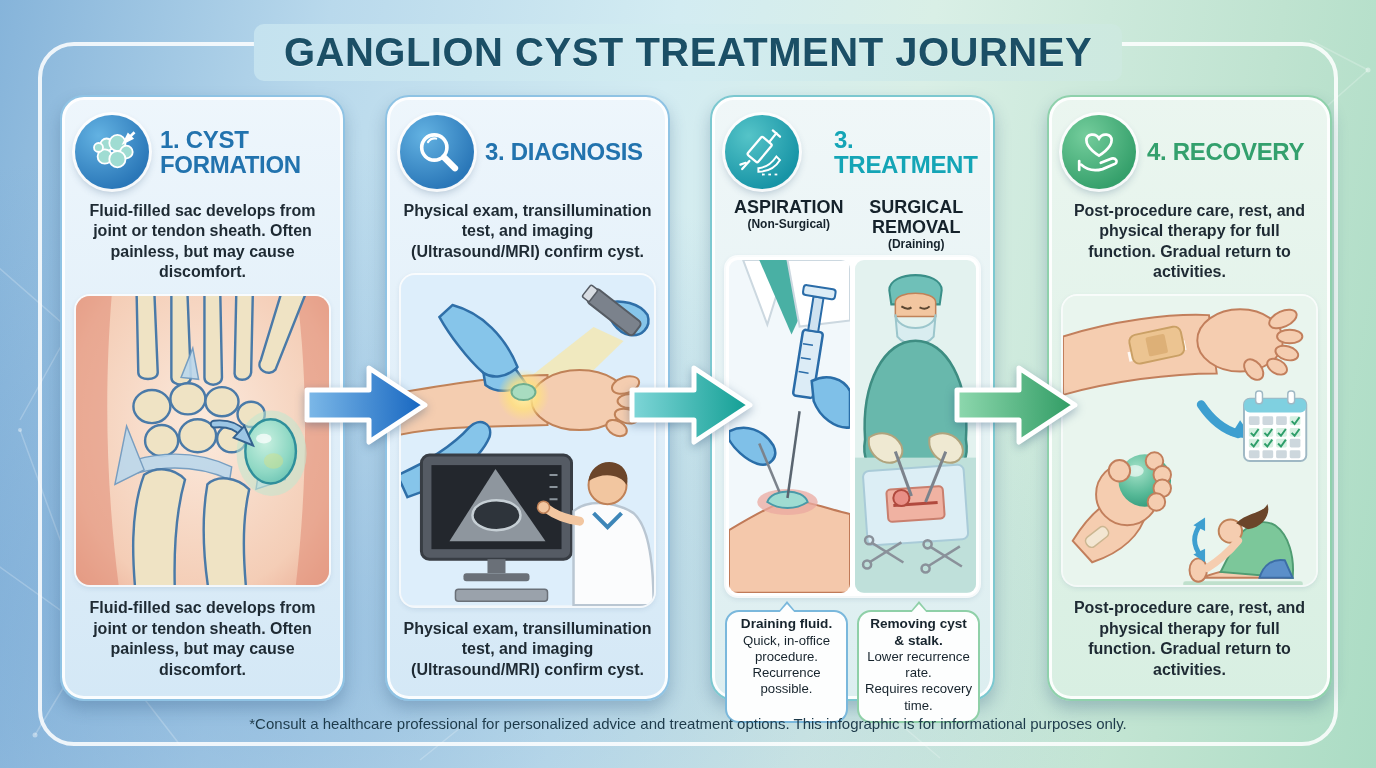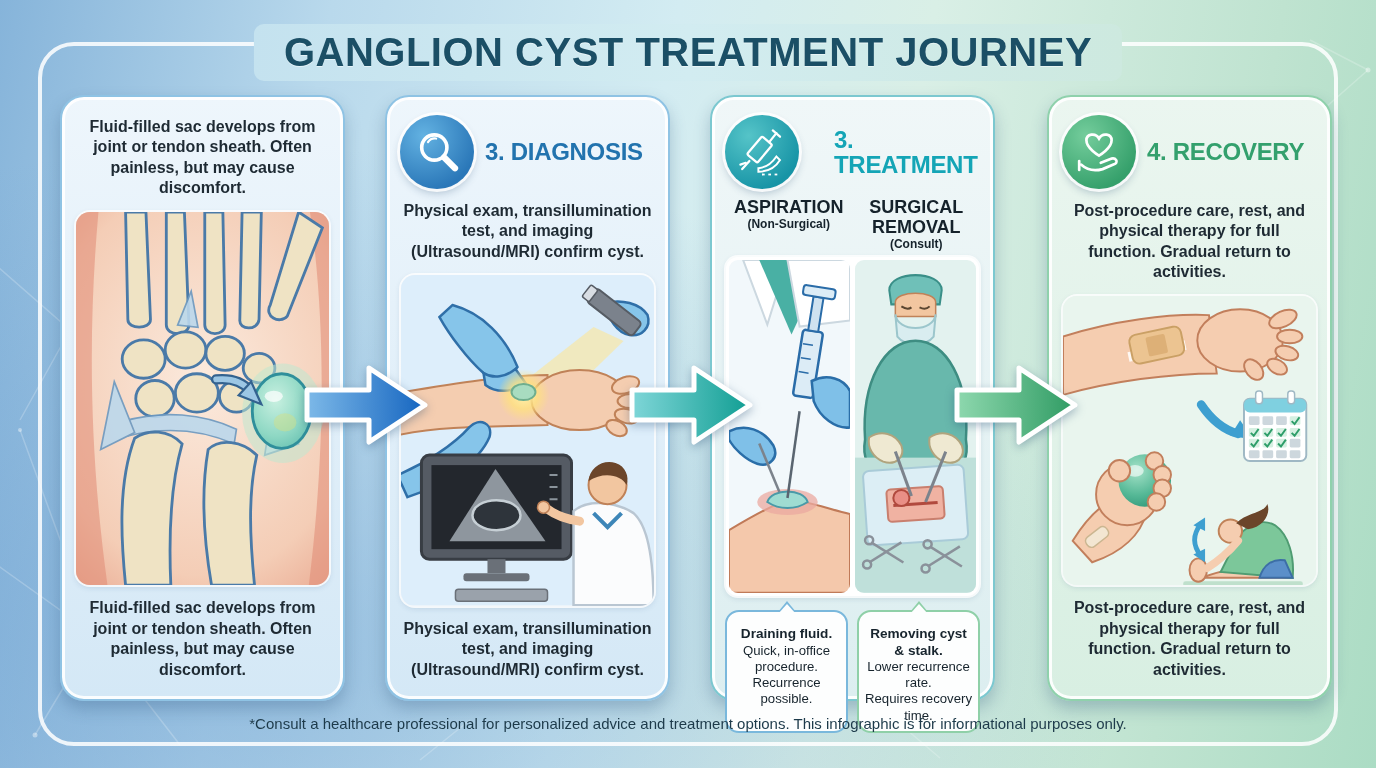--- a/index.html
+++ b/index.html
@@ -77,21 +77,21 @@
 
   .treat-illus {
     flex:1; display:grid; grid-template-columns:1fr 1fr; gap:5px;
     background:#ffffff; border-radius:12px; padding:3px; margin:0 1px;
     box-shadow:0 0 0 2px rgba(255,255,255,.8), 0 2px 6px rgba(40,80,120,.18);
   }
   .treat-illus svg { display:block; width:100%; height:100%; border-radius:9px; }
 
   .callouts { display:grid; grid-template-columns:1fr 1fr; gap:9px; margin-top:14px; }
   .bubble {
-    position:relative; background:#fdfefe; border-radius:14px; padding:14px 5px 7px;
+    position:relative; background:#fdfefe; border-radius:14px; padding:4px 5px 7px;
     text-align:center; font-size:13.2px; line-height:1.22; color:#17242d;
   }
   .bubble b { display:block; font-size:13.6px; }
   .bubble-blue  { border:2px solid #7ab8dc; }
   .bubble-green { border:2px solid #8fd0a8; }
   .bubble::before, .bubble::after {
     content:""; position:absolute; left:50%; margin-left:-9px;
     border-left:9px solid transparent; border-right:9px solid transparent;
   }
   .bubble::before { top:-11px; border-bottom:11px solid #7ab8dc; }
@@ -129,20 +129,39 @@
     </g>
   </svg>
 
   <div class="frame"></div>
 
   <div class="title-wrap">
     <h1>GANGLION CYST TREATMENT JOURNEY</h1>
   </div>
 
   <section class="panel panel-blue p1">
+    <div class="panel-head">
+      <div class="stage-icon ic-blue">
+        <svg width="54" height="54" viewBox="0 0 60 60">
+          <g fill="#9fdcd2" stroke="#ffffff" stroke-width="2">
+            <circle cx="24" cy="22" r="7"></circle>
+              <circle cx="36" cy="20" r="9"></circle>
+            <circle cx="46" cy="30" r="7"></circle>
+              <circle cx="22" cy="35" r="8"></circle>
+            <circle cx="36" cy="38" r="9"></circle>
+              <circle cx="15" cy="25" r="5"></circle>
+          </g>
+          <g stroke="#ffffff" stroke-width="3" fill="#ffffff">
+            <line x1="55" y1="8" x2="47" y2="16"></line>
+            <polygon points="44,19 52,15 48,11"></polygon>
+          </g>
+        </svg>
+      </div>
+      <h2 class="h-blue">1. CYST FORMATION</h2>
+    </div>
     <p class="body-text">Fluid-filled sac develops from joint or tendon sheath. Often painless, but may cause discomfort.</p>
 
     <div class="illus">
       <svg viewBox="0 0 260 330" preserveAspectRatio="xMidYMid slice">
         <defs>
           <radialGradient id="skin1" cx="50%" cy="45%" r="75%">
             <stop offset="0%" stop-color="#fbeadd"></stop>
               <stop offset="70%" stop-color="#f4cdb6"></stop>
               <stop offset="100%" stop-color="#e8a58d"></stop>
           </radialGradient>
@@ -298,21 +317,21 @@
       <h2 class="h-teal">3. TREATMENT</h2>
     </div>
 
     <div class="subheads">
       <div class="subhead">
         <b>ASPIRATION</b>
         <span>(Non-Surgical)</span>
       </div>
       <div class="subhead">
         <b>SURGICAL REMOVAL</b>
-        <span>(Consult)</span>
+        <span>(Draining)</span>
       </div>
     </div>
 
     <div class="treat-illus">
 
       <svg viewBox="0 0 120 330" preserveAspectRatio="xMidYMid slice">
         <rect width="120" height="330" fill="#f2f8fb"></rect>
         <polygon points="14,0 58,0 38,64" fill="#ffffff" stroke="#ccd8e0" stroke-width="2"></polygon>
         <polygon points="30,0 96,0 62,74" fill="#49b0a4"></polygon>
         <polygon points="58,0 120,0 120,60 70,66" fill="#ffffff" stroke="#ccd8e0" stroke-width="2"></polygon>

